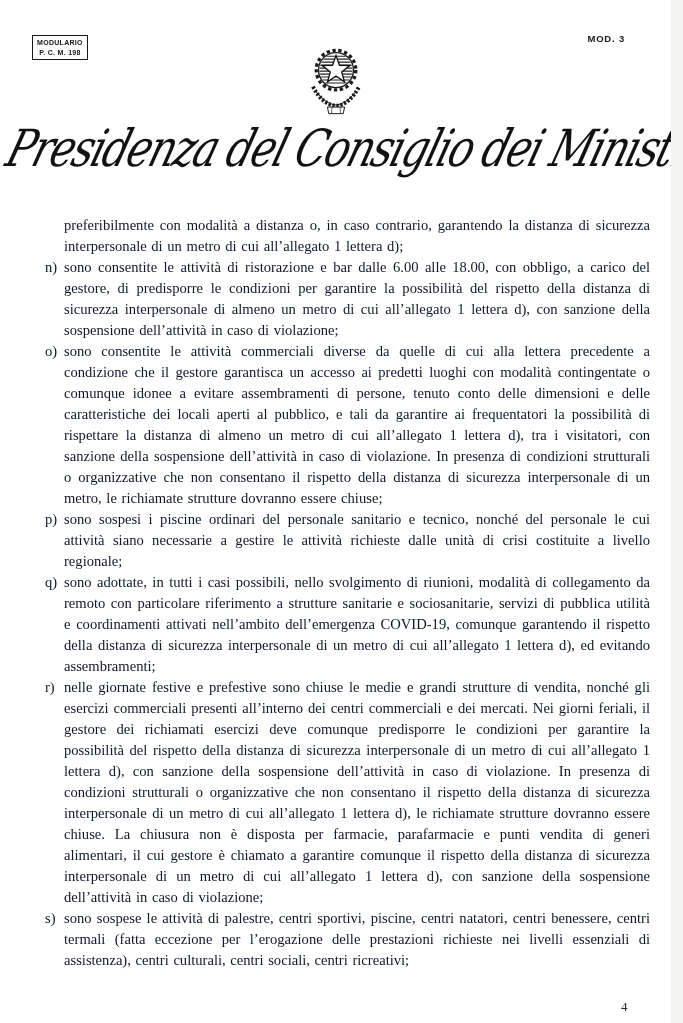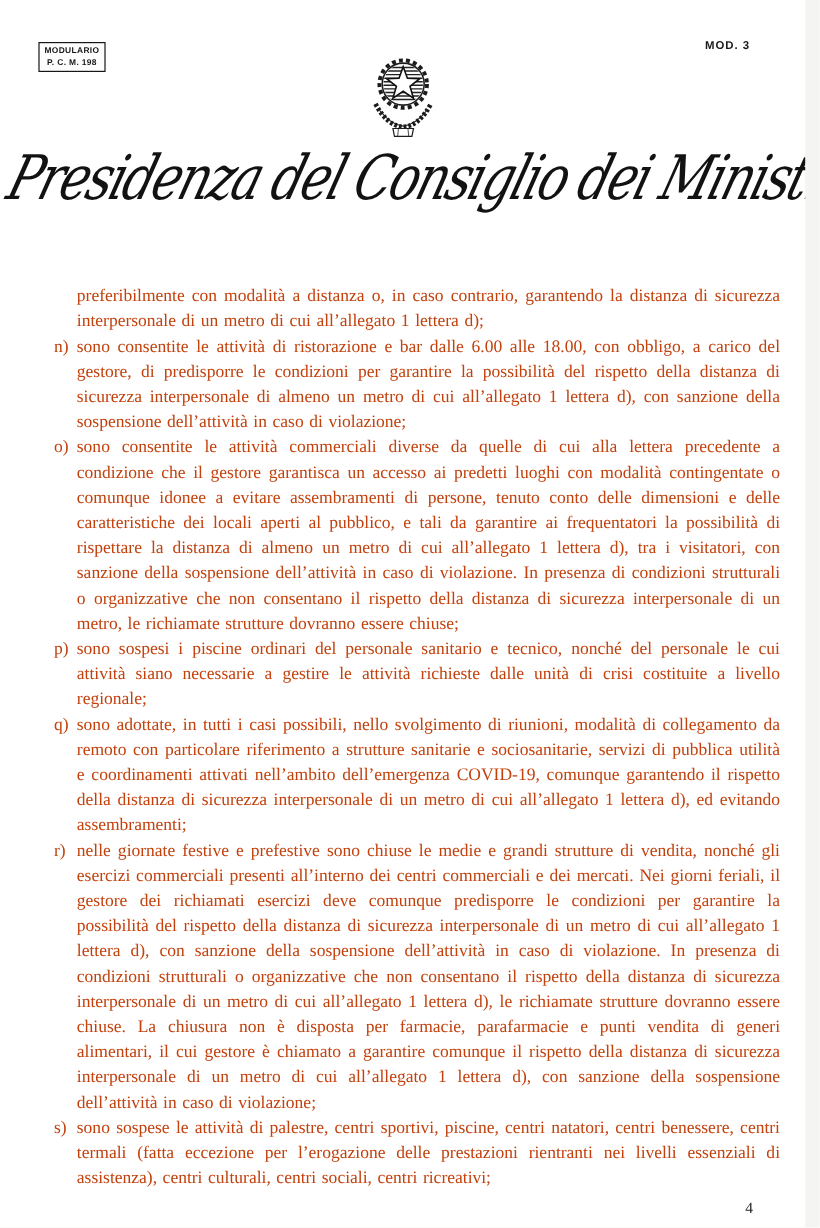--- a/index.html
+++ b/index.html
@@ -50,23 +50,23 @@
     font-size: 41px;
     letter-spacing: -2px;
     color: #121212;
     transform: skewX(-16deg) scaleY(1.25);
     transform-origin: center bottom;
     white-space: nowrap;
     padding-top: 14px;
   }
   
   .doc-body {
-    position: absolute; left: 45px; top: 237px; width: 605px;
+    position: absolute; left: 45px; top: 215px; width: 605px;
     font-size: 14.6px; line-height: 21px;
-    color: #c2410c;
+    color: #0f172a;
     word-spacing: 1px;
   }
   .intro {
     margin: 0 0 0 19px;
     text-align: justify;
   }
   .item { display: flex; margin: 0; }
   .item-letter { flex: none; width: 19px; }
   .item-text { flex: 1; text-align: justify; font-family: Liberation Serif, serif; }
   
@@ -148,20 +148,20 @@
     <span class="item-text">sono adottate, in tutti i casi possibili, nello svolgimento di riunioni, modalità di collegamento da remoto con particolare riferimento a strutture sanitarie e sociosanitarie, servizi di pubblica utilità e coordinamenti attivati nell’ambito dell’emergenza COVID-19, comunque garantendo il rispetto della distanza di sicurezza interpersonale di un metro di cui all’allegato 1 lettera d), ed evitando assembramenti;</span>
   </div>
 
   <div class="item">
     <span class="item-letter">r)</span>
     <span class="item-text">nelle giornate festive e prefestive sono chiuse le medie e grandi strutture di vendita, nonché gli esercizi commerciali presenti all’interno dei centri commerciali e dei mercati. Nei giorni feriali, il gestore dei richiamati esercizi deve comunque predisporre le condizioni per garantire la possibilità del rispetto della distanza di sicurezza interpersonale di un metro di cui all’allegato 1 lettera d), con sanzione della sospensione dell’attività in caso di violazione. In presenza di condizioni strutturali o organizzative che non consentano il rispetto della distanza di sicurezza interpersonale di un metro di cui all’allegato 1 lettera d), le richiamate strutture dovranno essere chiuse. La chiusura non è disposta per farmacie, parafarmacie e punti vendita di generi alimentari, il cui gestore è chiamato a garantire comunque il rispetto della distanza di sicurezza interpersonale di un metro di cui all’allegato 1 lettera d), con sanzione della sospensione dell’attività in caso di violazione;</span>
   </div>
 
   <div class="item">
     <span class="item-letter">s)</span>
-    <span class="item-text">sono sospese le attività di palestre, centri sportivi, piscine, centri natatori, centri benessere, centri termali (fatta eccezione per l’erogazione delle prestazioni rientranti nei livelli essenziali di assistenza), centri culturali, centri sociali, centri ricreativi;</span>
+    <span class="item-text">sono sospese le attività di palestre, centri sportivi, piscine, centri natatori, centri benessere, centri termali (fatta eccezione per l’erogazione delle prestazioni richieste nei livelli essenziali di assistenza), centri culturali, centri sociali, centri ricreativi;</span>
   </div>
 </div>
   </div>
 
   <div class="page-number">4</div>
 
 </div>
 
 </body></html>

